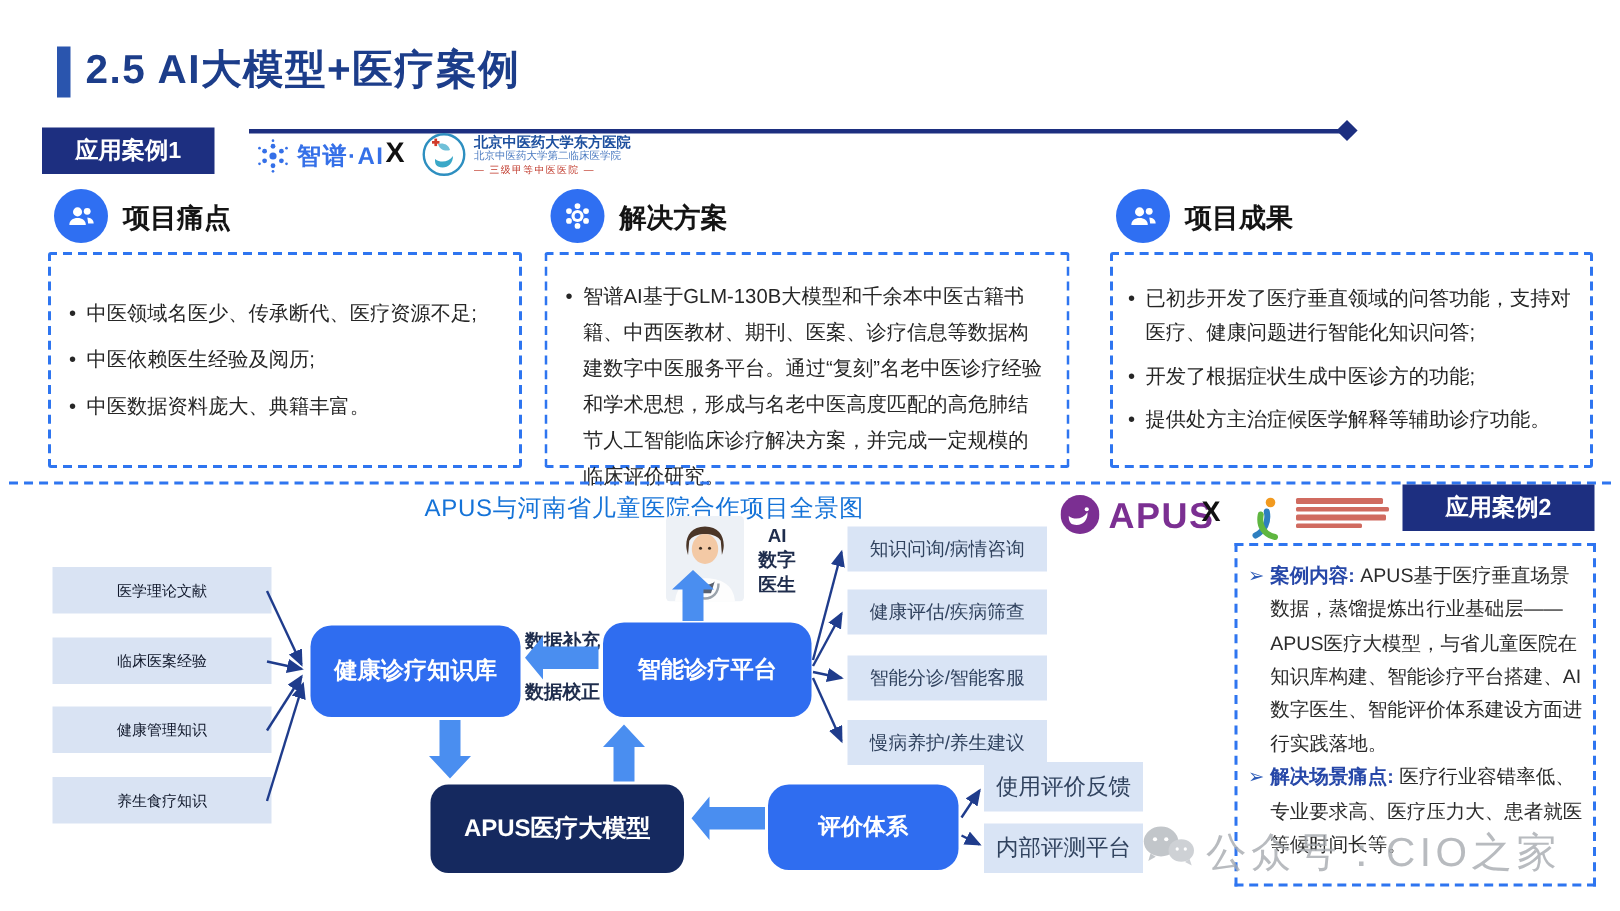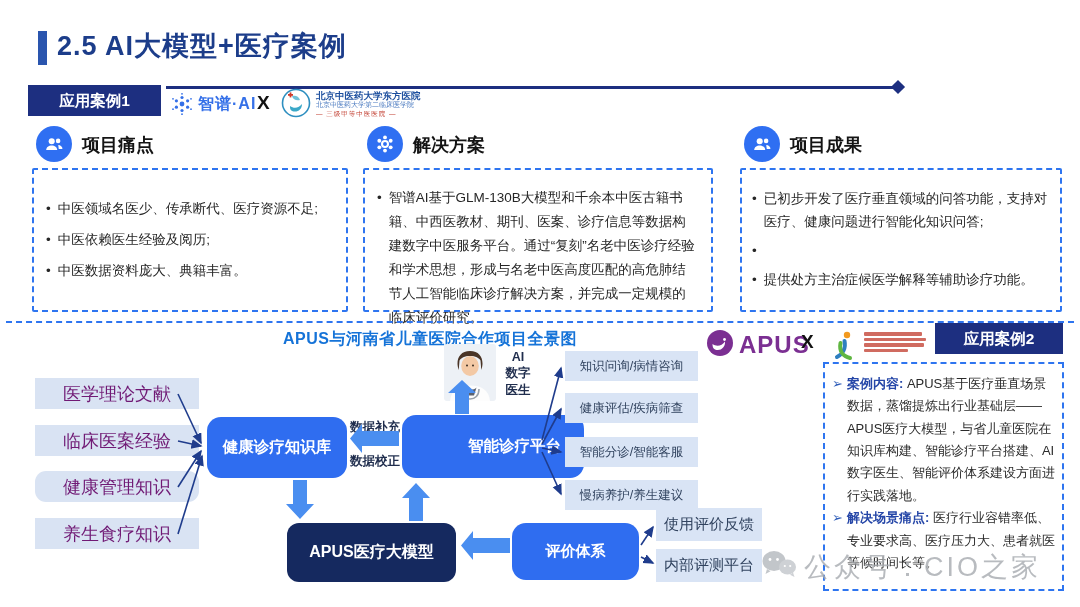--- a/index.html
+++ b/index.html
@@ -7,21 +7,21 @@
          font-family:"Liberation Sans","DejaVu Sans",sans-serif;}
   .abs{position:absolute;}
 
   
   .title-bar{left:38px;top:31px;width:9px;height:34px;background:#2a55ae;}
   .page-title{left:57px;top:28px;font-size:27px;font-weight:bold;color:#1c3d8a;letter-spacing:1px;}
 
   
   .badge{background:#1d2f80;color:#fff;font-size:15.5px;font-weight:bold;text-align:center;
          height:31px;line-height:31px;z-index:2;}
-  .badge1{left:28px;top:85px;width:133px;}
+  .badge1{left:28px;top:85px;width:115px;}
   .badge2{left:935px;top:323px;width:128px;}
   .hline{left:166px;top:86px;width:731px;height:3px;background:#1d2f80;}
   .diamond{left:893px;top:82px;width:10px;height:10px;background:#1d2f80;transform:rotate(45deg);}
 
   
   .zhipu-label{left:198px;top:94px;font-size:16px;font-weight:bold;color:#3570e8;letter-spacing:1px;text-align:right;}
   .x-mark{font-size:19px;font-weight:bold;color:#111;}
   .x1{left:257px;top:92px;}
   .hosp-text{left:316px;top:90px;width:120px;line-height:1.2;}
   .hosp-l1{font-size:9.5px;font-weight:bold;color:#1d4f9e;}
@@ -34,28 +34,28 @@
   .col-title{font-size:18px;font-weight:bold;color:#141414;}
   .dash-box{border:2px dashed #2e75f0;background:#fff;border-radius:2px;display:flex;
             flex-direction:column;box-sizing:border-box;}
   .bullet{display:flex;gap:7px;font-size:13.5px;color:#262626;line-height:1.65;}
   .bullet .dot{flex:0 0 auto;}
 
   
   .divider{left:6px;top:321px;width:1068px;border-top:2px dashed #2e75f0;}
 
   
-  .diagram-title{left:283px;top:329px;font-size:16px;font-weight:bold;color:#1573d8;letter-spacing:.5px;}
+  .diagram-title{left:283px;top:329px;font-size:16px;font-weight:normal;color:#1573d8;letter-spacing:.5px;}
   .apus-label{left:739px;top:331px;font-size:24px;font-weight:bold;color:#7b2f92;letter-spacing:1px;}
   .x2{left:801px;top:331px;}
   .logo-lines{left:864px;top:332px;width:62px;}
   .logo-lines div{height:3.5px;background:#c0392b;opacity:.75;margin-bottom:2px;border-radius:1px;}
 
   
-  .src-box{left:35px;width:164px;height:31px;background:#d9e3f3;color:#701a75;font-size:18px;
+  .src-box{left:35px;width:146px;height:31px;background:#d9e3f3;color:#0f172a;font-size:10px;
            display:flex;align-items:center;justify-content:center;z-index:2;}
   .svc-box{left:565px;width:133px;height:30px;background:#d9e4f5;color:#31435f;font-size:12.5px;
            display:flex;align-items:center;justify-content:center;z-index:2;}
   .out-box{left:656px;width:106px;height:33px;background:#d9e4f5;color:#31435f;font-size:15px;
            display:flex;align-items:center;justify-content:center;z-index:2;}
   .blue-box{background:#2f6df0;color:#fff;font-weight:bold;border-radius:14px;display:flex;
             align-items:center;justify-content:center;z-index:2;}
   .navy-box{background:#15295f;color:#fff;font-weight:bold;border-radius:12px;display:flex;
             align-items:center;justify-content:center;z-index:2;}
   .flow-label{font-size:12.5px;font-weight:bold;color:#1f2d4d;text-align:center;z-index:2;}
@@ -183,20 +183,21 @@
       </svg>
   </div>
   <div class="abs col-title" style="left:790px;top:133px;">项目成果</div>
   <div class="abs dash-box" style="left:740px;top:168px;width:322px;height:144px;justify-content:center;gap:7px;padding:0 10px;">
     <div class="bullet">
         <span class="dot">•</span>
         <span>已初步开发了医疗垂直领域的问答功能，支持对医疗、健康问题进行智能化知识问答;</span>
       </div>
     <div class="bullet">
         <span class="dot">•</span>
+        <span>开发了根据症状生成中医诊方的功能;</span>
       </div>
     <div class="bullet">
         <span class="dot">•</span>
         <span>提供处方主治症候医学解释等辅助诊疗功能。</span>
       </div>
   </div>
 
   <div class="abs divider"></div>
 
   <div class="abs diagram-title">APUS与河南省儿童医院合作项目全景图</div>
@@ -219,27 +220,27 @@
   <div class="abs logo-lines">
     <div style="width:58px;"></div>
       <div style="width:62px;"></div>
       <div style="width:60px;"></div>
       <div style="width:44px;"></div>
   </div>
   <div class="abs badge badge2">应用案例2</div>
 
   <div class="abs src-box" style="top:378px;">医学理论文献</div>
   <div class="abs src-box" style="top:425px;">临床医案经验</div>
-  <div class="abs src-box" style="top:471px;border-radius:11px;">健康管理知识</div>
+  <div class="abs src-box" style="top:471px;">健康管理知识</div>
   <div class="abs blue-box" style="left:207px;top:417px;width:140px;height:61px;font-size:15.5px;">健康诊疗知识库</div>
 
   <div class="abs src-box" style="top:518px;">养生食疗知识</div>
   <div class="abs flow-label" style="left:349px;top:419px;width:52px;">数据补充</div>
   <div class="abs flow-label" style="left:349px;top:453px;width:52px;">数据校正</div>
-  <div class="abs blue-box" style="left:402px;top:415px;width:139px;height:63px;font-size:15.5px;padding-left:43px;">智能诊疗平台</div>
+  <div class="abs blue-box" style="left:402px;top:415px;width:139px;height:63px;font-size:15.5px;">智能诊疗平台</div>
   <div class="abs navy-box" style="left:287px;top:523px;width:169px;height:59px;font-size:16px;">APUS医疗大模型</div>
   <div class="abs blue-box" style="left:512px;top:523px;width:127px;height:57px;font-size:15px;">评价体系</div>
 
   <div class="abs" style="left:444px;top:344px;z-index:2;">
     <svg width="52" height="57" viewBox="0 0 52 57">
       <rect width="52" height="57" rx="3" fill="#edf1f6"></rect>
       <path d="M26 7c-8.5 0-12.5 5.5-12.5 12.5 0 3 1.2 6.5 1.2 6.5l.8-9.5c1.5-2.5 5-4.5 10.5-4.5s9 2 10.5 4.5l.8 9.5s1.2-3.5 1.2-6.5C38.5 12.5 34.5 7 26 7z" fill="#4a3527"></path>
       <ellipse cx="26" cy="22" rx="8.8" ry="10" fill="#f3c9a5"></ellipse>
       <path d="M6 57c1-11.5 9.5-15.5 20-15.5S45 45.5 46 57z" fill="#fdfdfd"></path>
       <path d="M19.5 43.5c2 3 11 3 13 0l-2.5 8h-8z" fill="#5a6270"></path>

